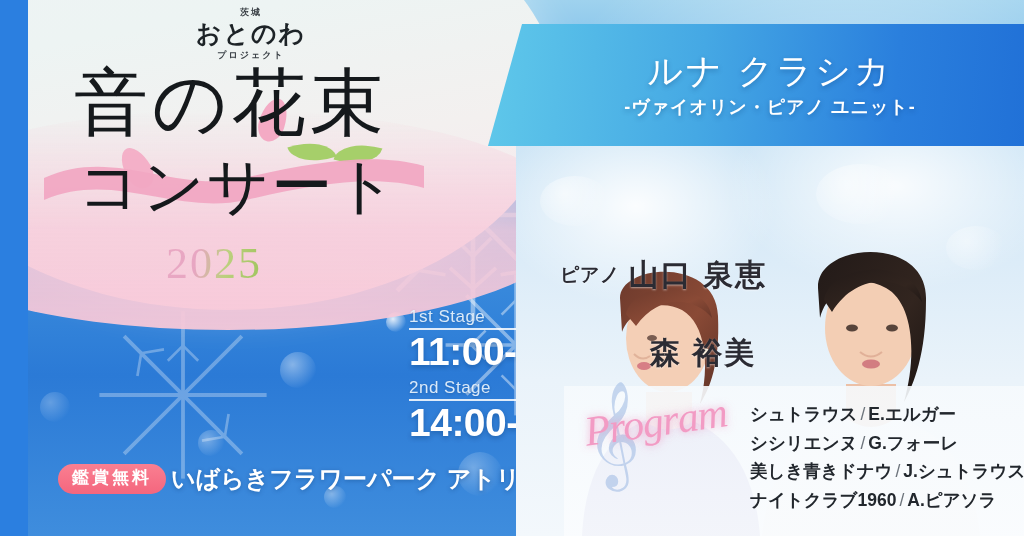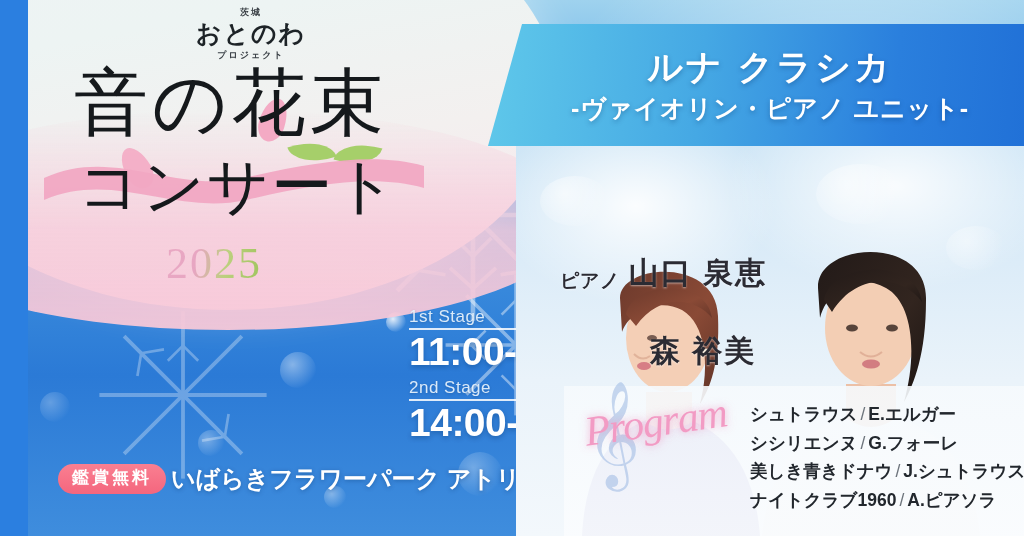--- a/index.html
+++ b/index.html
@@ -189,26 +189,26 @@
 
   
   .unit-banner {
     position:absolute; left:460px; top:24px;
     width:564px; height:122px;
     background:linear-gradient(95deg,#5fc8ea 0%, #45a8e4 38%, #2a7fdd 72%, #1f6ed6 100%);
     clip-path:polygon(34px 0, 564px 0, 564px 122px, 0 122px);
     display:flex; flex-direction:column; align-items:center; justify-content:center;
   }
   .unit-name {
-    color:#ffffff; font-size:35px; font-weight:700; letter-spacing:3px;
+    color:#ffffff; font-size:35px; font-weight:400; letter-spacing:3px;
     text-shadow:0 2px 5px rgba(0,45,100,.35);
     line-height:1.1;
   }
   .unit-sub {
-    color:#ffffff; font-size:25px; font-weight:700; letter-spacing:1px;
+    color:#ffffff; font-size:18px; font-weight:700; letter-spacing:1px;
     margin-top:8px;
     text-shadow:0 2px 5px rgba(0,45,100,.35);
     line-height:1.1;
   }
 
   
   .photo-area {
     position:absolute; left:488px; top:146px;
     width:536px; height:390px;
     overflow:hidden;
@@ -217,21 +217,21 @@
       radial-gradient(ellipse 240px 150px at 380px 40px, rgba(255,255,255,.85), rgba(255,255,255,0) 70%),
       linear-gradient(180deg,#cfe6f6 0%, #dcecf8 30%, #eaf3fa 60%, #f3f8fc 100%);
   }
   
   .person { position:absolute; bottom:0; }
   .p-left { left:48px; width:210px; height:330px; }
   .p-right { left:230px; width:250px; height:360px; }
 
   .name-strip {
     position:absolute;
-    display:flex; align-items:flex-end;
+    display:flex; align-items:center;
     color:#2b2b33;
     font-weight:700;
     text-shadow:0 1px 2px rgba(255,255,255,.5);
     white-space:nowrap;
   }
   .strip-bg {
     position:absolute; left:0; top:0; bottom:0; right:0;
     background:linear-gradient(90deg, rgba(236,171,206,.72) 0%, rgba(240,183,214,.75) 45%, rgba(231,176,214,.45) 80%, rgba(231,176,214,0) 100%);
     z-index:-1;
   }

